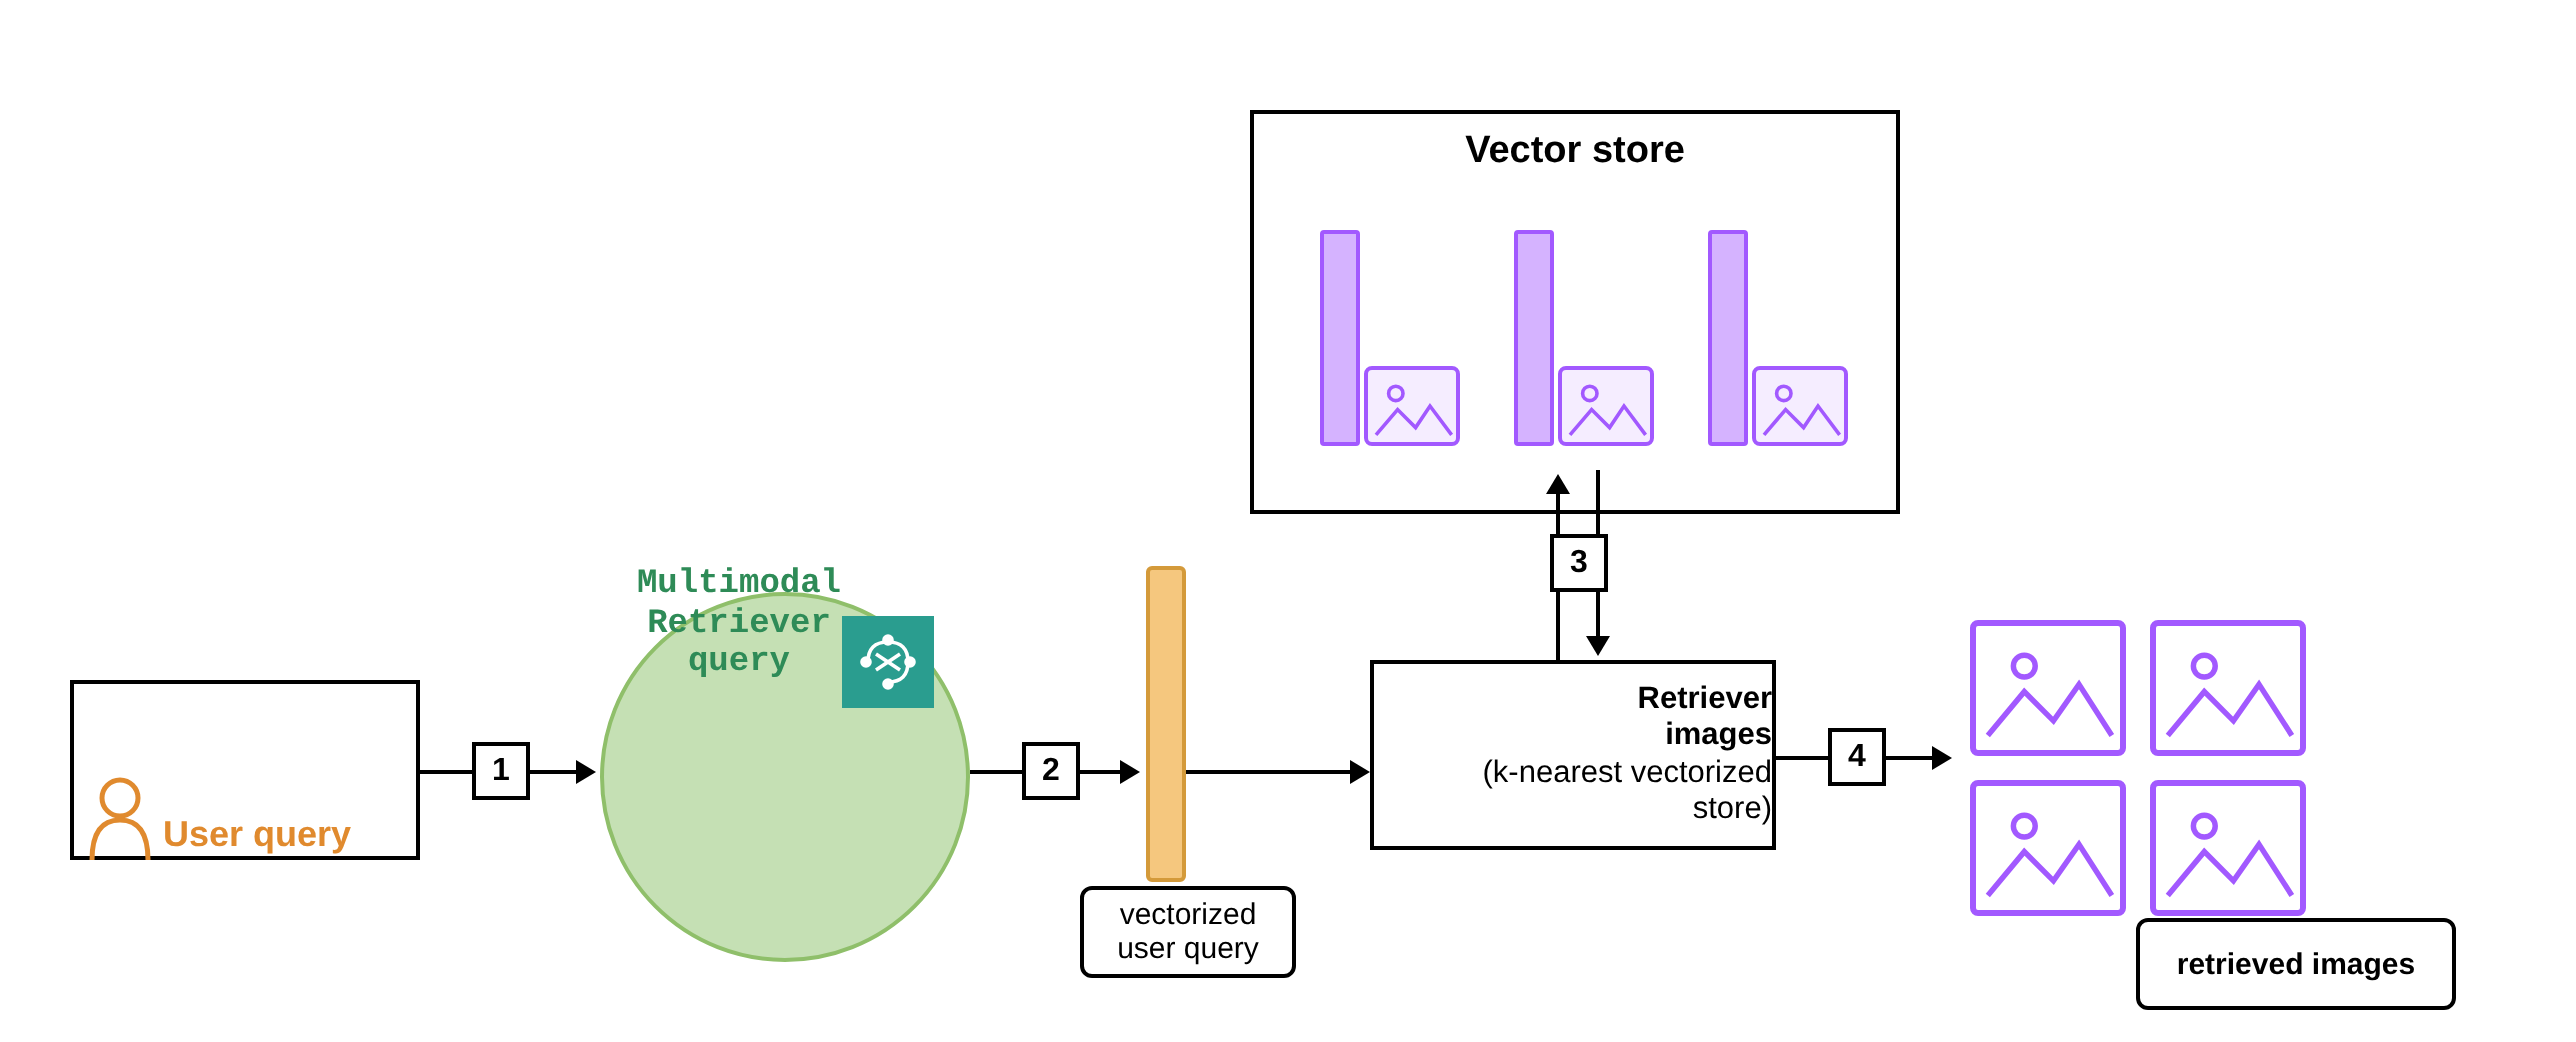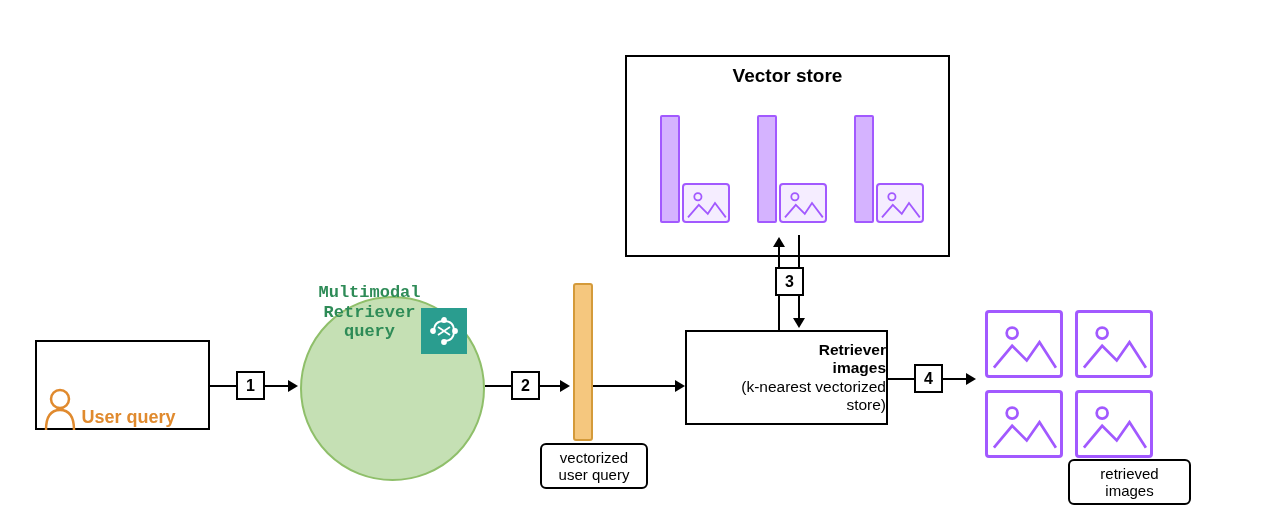--- a/index.html
+++ b/index.html
@@ -229,15 +229,15 @@
       <path d="M6 60 L26 36 L42 52 L56 32 L74 60" fill="none" stroke="#a259ff" stroke-width="3"></path>
     </svg>
 </div>
 <div class="img-icon" style="left:1075px; top:390px; width:78px; height:68px; border-color:#a259ff; border-width:3px;">
   <svg width="100%" height="100%" viewBox="0 0 78 68">
       <circle cx="26" cy="22" r="6" fill="none" stroke="#a259ff" stroke-width="3"></circle>
       <path d="M6 60 L26 36 L42 52 L56 32 L74 60" fill="none" stroke="#a259ff" stroke-width="3"></path>
     </svg>
 </div>
 
-<div class="label-box" style="left:1068px; top:459px; width:123px; height:28px;">
+<div class="label-box" style="left:1068px; top:459px; width:160px; height:28px;font-weight:bold;">
   <span>retrieved images</span>
 </div>
 
 </body></html>

